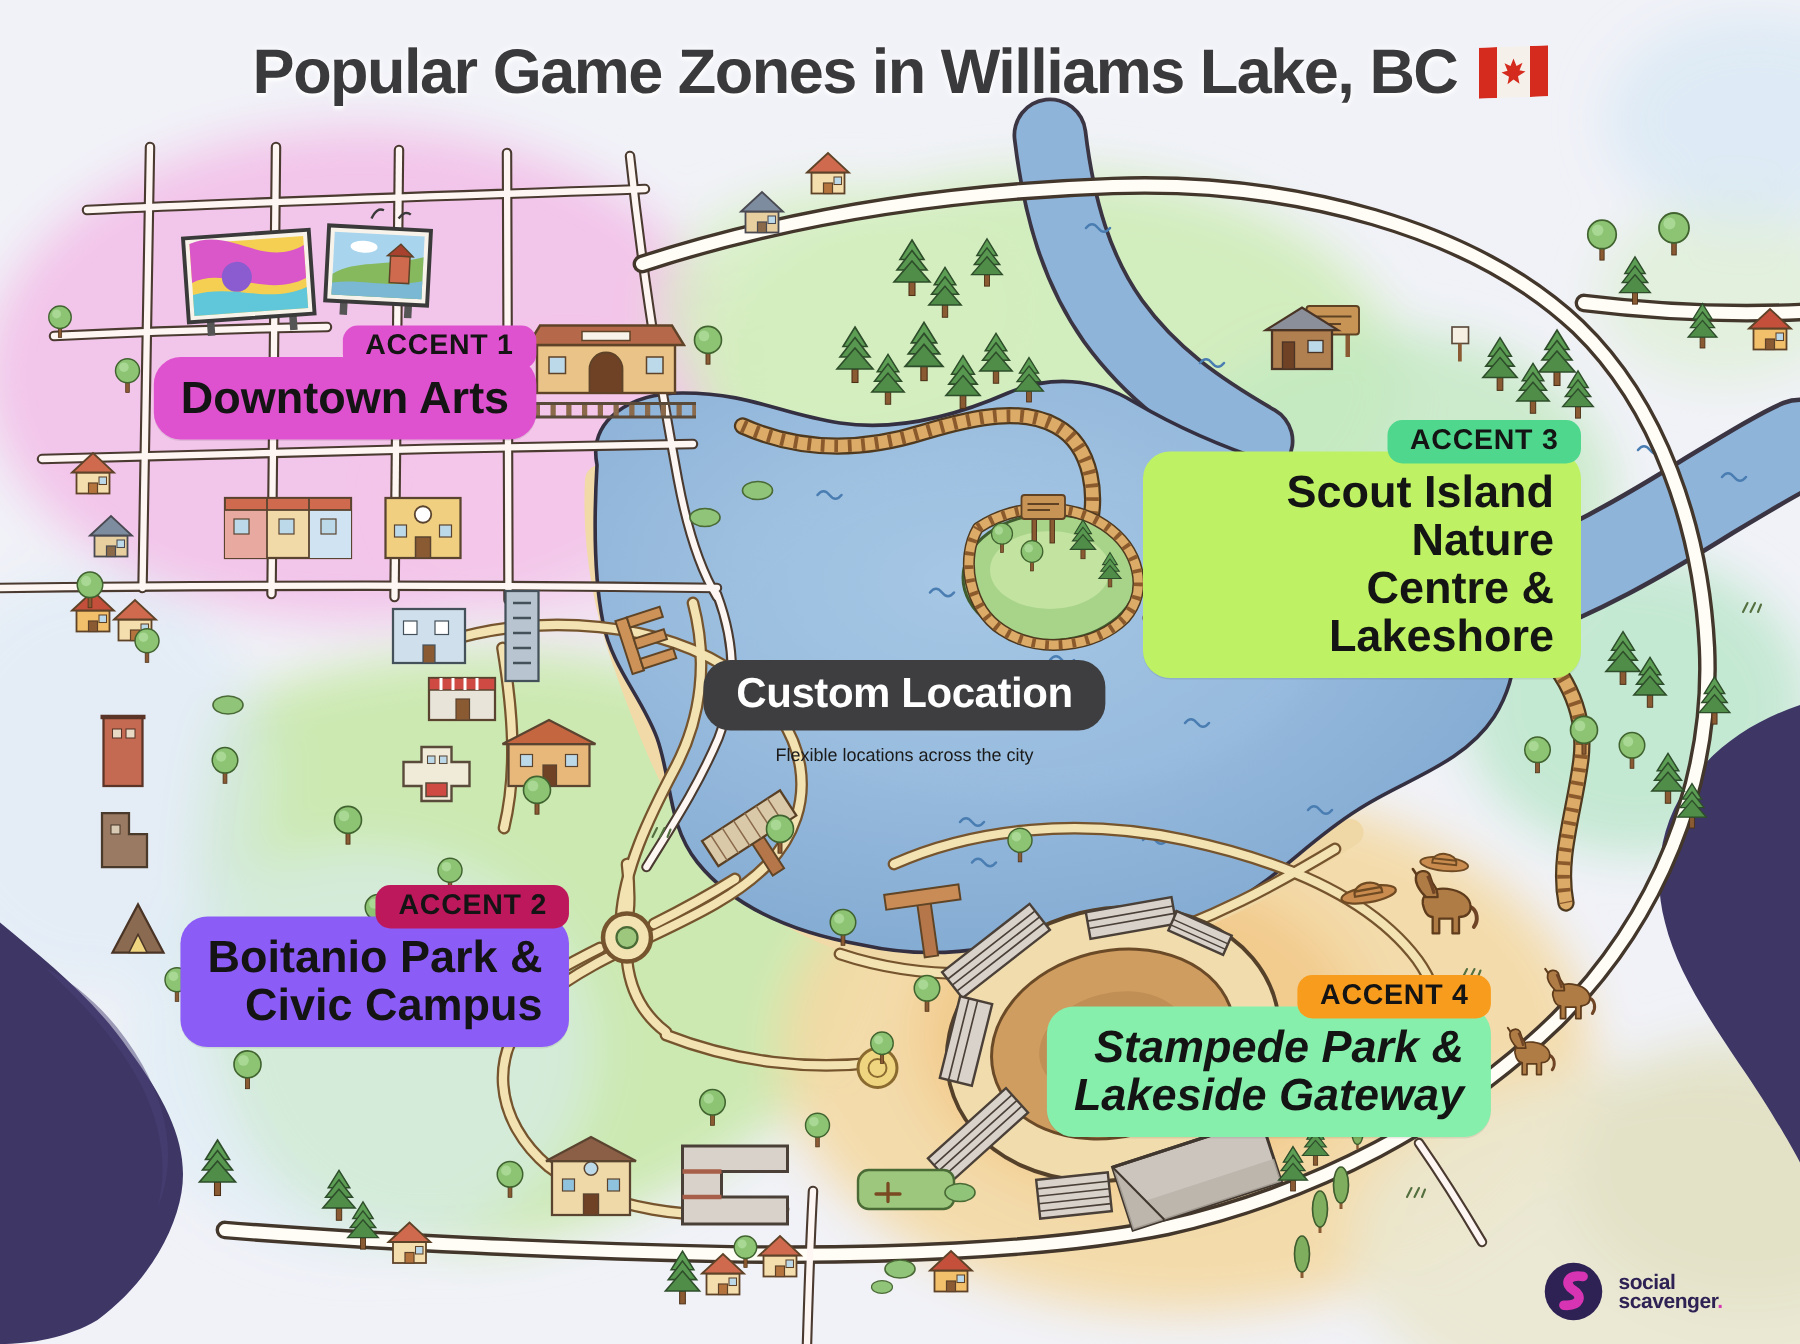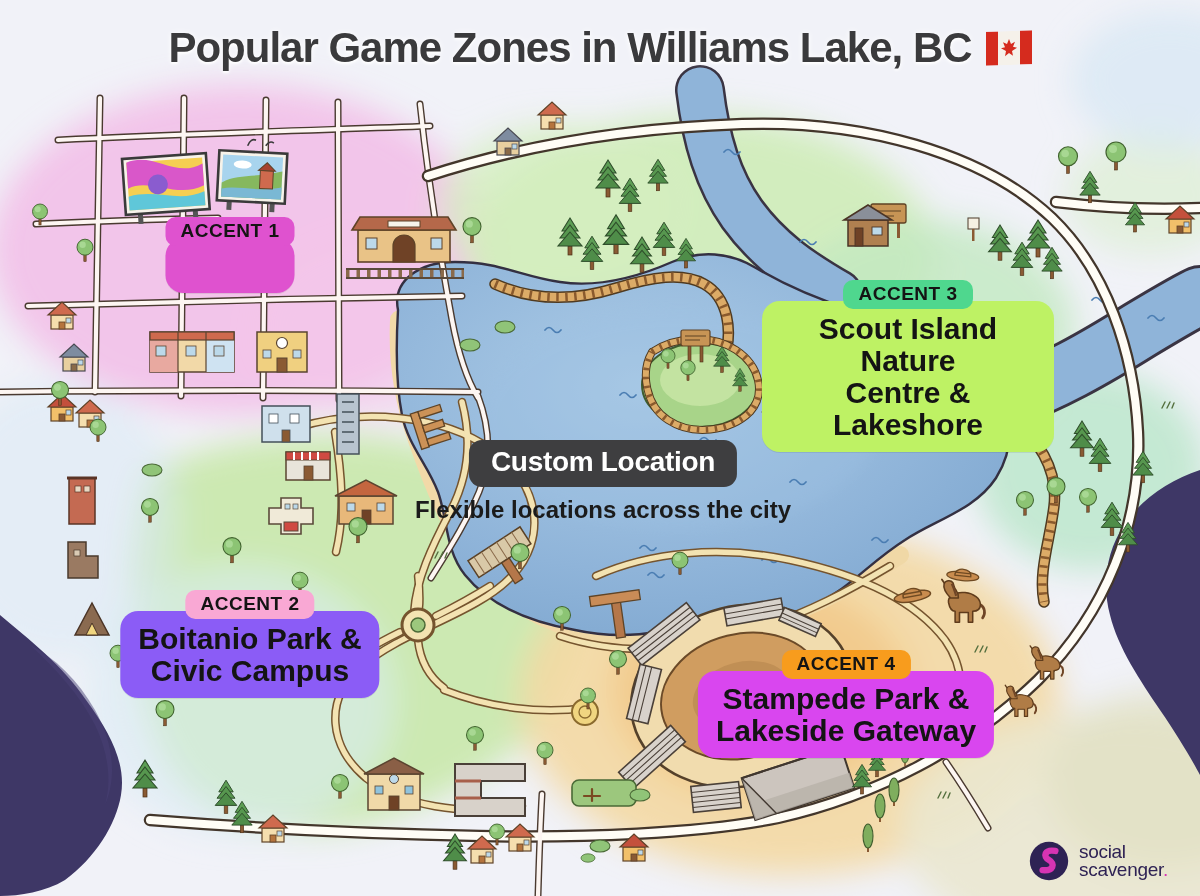--- a/index.html
+++ b/index.html
@@ -13,31 +13,31 @@
   .rf2{fill:none;stroke:#fdf6f2;stroke-width:4.2;stroke-linecap:round;}
   .rc3{fill:none;stroke:#75542e;stroke-width:8.5;stroke-linecap:round;}
   .rf3{fill:none;stroke:#f3e3b2;stroke-width:5.5;stroke-linecap:round;}
   .bc{fill:none;stroke:#4f3a20;stroke-width:11.5;stroke-linecap:round;}
   .bf{fill:none;stroke:#dcab67;stroke-width:8.5;stroke-linecap:round;}
   .bt{fill:none;stroke:#8a5a2d;stroke-width:8.5;stroke-dasharray:2.5 6.5;}
   
   .title{position:absolute;top:24px;left:0;width:100%;display:flex;justify-content:center;
     align-items:center;gap:14px;font-size:42px;font-weight:800;letter-spacing:-1px;
     z-index:6;text-shadow:0 0 6px #ffffff,0 2px 2px rgba(255,255,255,.85);}
-  .z-badge{position:absolute;transform:translateX(-50%);text-align:center;z-index:5;color:#141414;}
+  .z-badge{position:absolute;transform:translateX(-50%);text-align:right;z-index:5;color:#141414;}
   .z-tab{display:inline-block;padding:3px 15px 4px;border-radius:10px;font-size:19px;
     font-weight:800;letter-spacing:.5px;position:relative;top:8px;z-index:2;}
   .z-name{position:relative;border-radius:18px;padding:12px 18px 11px;font-size:30px;
     font-weight:800;line-height:1.07;z-index:1;box-shadow:0 1px 0 rgba(0,0,0,.08);}
   .custom{position:absolute;transform:translateX(-50%);text-align:center;z-index:5;}
   .custom-box{display:inline-block;border-radius:13px;padding:6px 22px 9px;font-size:28px;
     font-weight:800;letter-spacing:-.3px;}
-  .custom-sub{margin-top:9px;font-size:24px;font-weight:700;color:#1b1b1b;}
+  .custom-sub{margin-top:9px;font-size:12px;font-weight:400;color:#1b1b1b;}
   .logo{position:absolute;display:flex;align-items:center;gap:9px;z-index:5;}
-  .logo-text{font-weight:400;font-size:19px;line-height:.95;letter-spacing:-.3px;}
+  .logo-text{font-weight:700;font-size:14px;line-height:.95;letter-spacing:-.3px;}
 </style>
 </head>
 <body>
 
 <div class="canvas">
 
 <svg class="map-art" viewBox="0 0 1200 896">
   <defs>
     <filter id="soft" x="-40%" y="-40%" width="180%" height="180%">
           <feGaussianBlur stdDeviation="16"></feGaussianBlur>
@@ -589,50 +589,50 @@
     <rect x="0" y="0" width="12" height="34" style="fill: rgb(213, 43, 30);"></rect>
     <rect x="12" y="0" width="22" height="34" style="fill: rgb(245, 241, 234);"></rect>
     <rect x="34" y="0" width="12" height="34" style="fill: rgb(213, 43, 30);"></rect>
     <path d="M23,8 L25,13 L29,11 L27,16 L31,17 L26,20 L27,25 L23,22 L19,25 L20,20 L15,17 L19,16 L17,11 L21,13 Z" style="fill: rgb(213, 43, 30);"></path>
   </svg>
 </div>
 
 <div class="z-badge" style="left:230px;top:209px;">
   <div><span class="z-tab" style="background-color: rgb(223, 82, 207);">ACCENT 1</span></div>
   <div class="z-name" style="background-color: rgb(223, 82, 207);">
-    <br>
+    <span>Downtown Arts</span><br>
   </div>
 </div>
 
 <div class="z-badge" style="left:250px;top:582px;">
-  <div><span class="z-tab" style="background-color: #f9a8d4;">ACCENT 2</span></div>
+  <div><span class="z-tab" style="background-color: #be185d;">ACCENT 2</span></div>
   <div class="z-name" style="background-color: #8b5cf6;">
     <span>Boitanio Park &amp;</span><br>
     <span>Civic Campus</span>
   </div>
 </div>
 
 <div class="z-badge" style="left:908px;top:272px;">
   <div><span class="z-tab" style="background-color: rgb(79, 215, 142);">ACCENT 3</span></div>
   <div class="z-name" style="background-color: #bef264;">
     <span>Scout Island Nature</span><br>
     <span>Centre &amp; Lakeshore</span>
   </div>
 </div>
 
 <div class="z-badge" style="left:846px;top:642px;">
   <div><span class="z-tab" style="background-color: rgb(248, 156, 29);">ACCENT 4</span></div>
-  <div class="z-name" style="background-color: #d946ef;">
+  <div class="z-name" style="background-color: #86efac; font-style: italic;">
     <span>Stampede Park &amp;</span><br>
     <span>Lakeside Gateway</span>
   </div>
 </div>
 
 <div class="custom" style="left:603px;top:440px;">
-  <div class="custom-box" style="background-color: rgb(62, 62, 64); color: rgb(255, 255, 255);">Custom Location</div>
+  <div class="custom-box" style="background-color: rgb(62, 62, 64); color: rgb(255, 255, 255); border-radius: 18px;">Custom Location</div>
   <div class="custom-sub">Flexible locations across the city</div>
 </div>
 
 <div class="logo" style="left:1028px;top:840px;">
   <svg width="42" height="42" viewBox="0 0 46 46">
     <circle cx="23" cy="23" r="21" style="fill: rgb(46, 34, 84);"></circle>
     <path d="M30,12 C18,10 16,18 23,22 C30,26 28,34 16,33" fill="none" stroke-width="7" stroke-linecap="round" style="stroke: rgb(215, 52, 179);"></path>
   </svg>
   <div class="logo-text" style="color: rgb(46, 34, 84);">
     <div>social</div>

